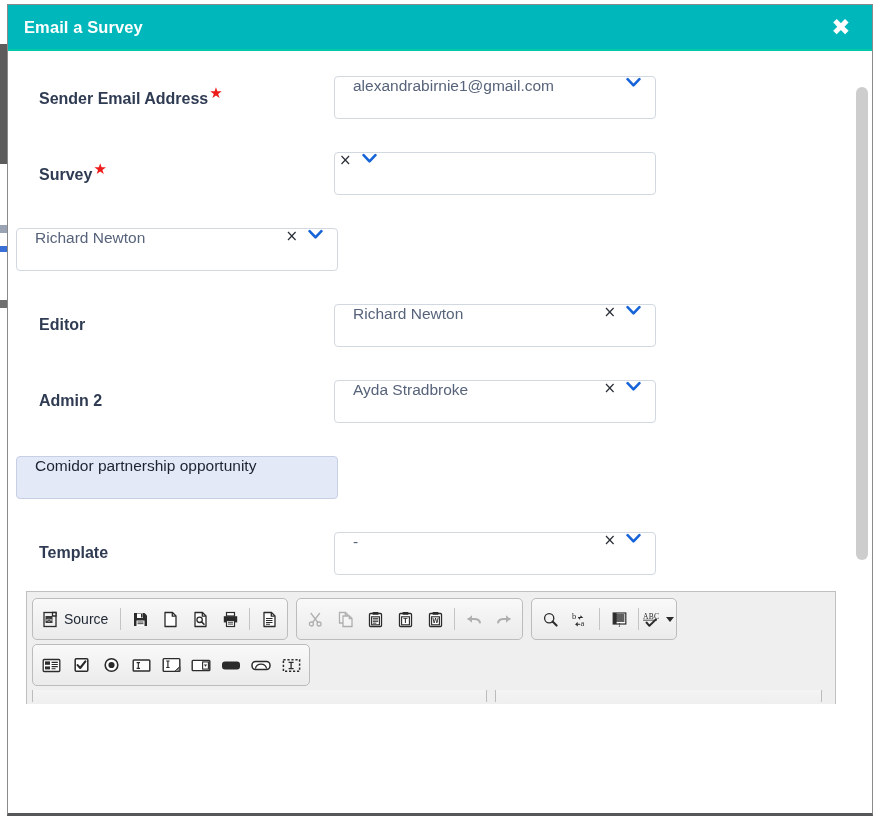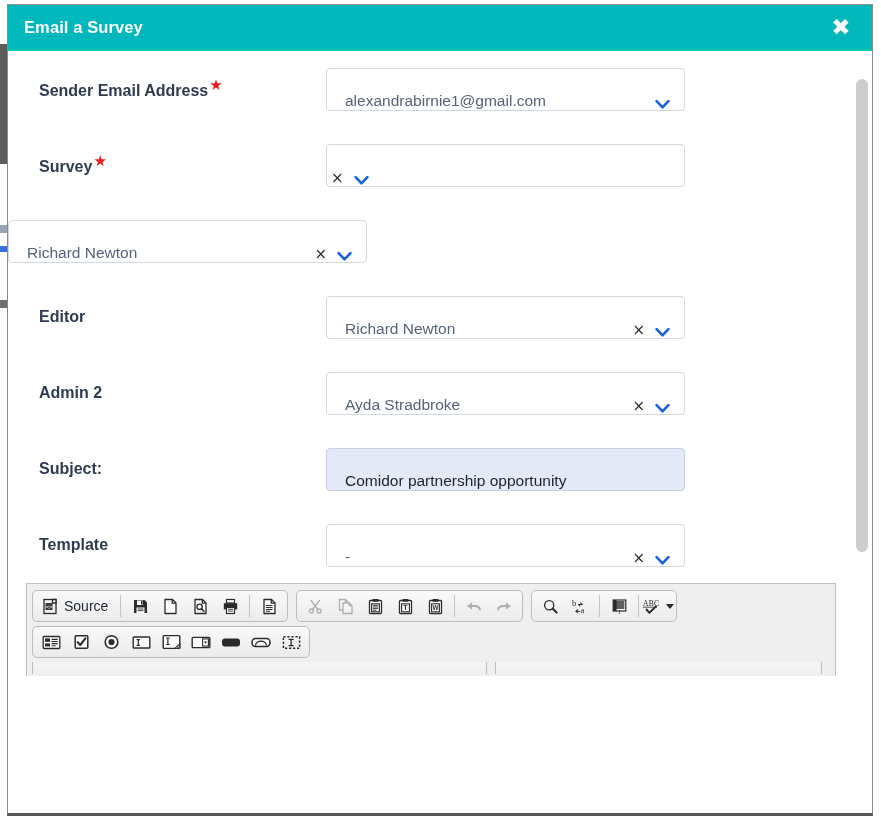--- a/index.html
+++ b/index.html
@@ -34,20 +34,21 @@
   
   #modal {
     position: absolute;
     left: 7px; top: 4px;
     width: 866px; height: 812px;
     background: #ffffff;
     border: 1px solid #8a8a8a;
     border-bottom: 3px solid #555759;
     display: flex; flex-direction: column;
     overflow: hidden;
+    gap: 8px;
   }
 
   
   #titlebar {
     position: relative;
     height: 46px;
     min-height: 46px;
     background: #00b8bc;
     display: flex; align-items: center;
     padding: 0 14px 0 16px;
@@ -123,27 +124,28 @@
     font-size: 15px;
     line-height: 1;
     vertical-align: super;
     margin-left: 1px;
     font-family: "DejaVu Sans", sans-serif;
   }
 
   
   .ctrl {
     position: relative;
-    width: 359px;
+    width: 322px;
     height: 43px;
     background: #ffffff;
     border: 1px solid #d2d8e0;
     border-radius: 4px;
     display: flex;
-    align-items: flex-end;
+    align-items: flex-start;
+    margin-left: 8px;
   }
   .ctrl .val {
     flex: 1;
     padding: 0 0 0 18px;
     font-size: 15.5px;
     color: #57637a;
     white-space: nowrap;
     overflow: hidden;
     text-overflow: ellipsis;
     font-family: "Liberation Sans", sans-serif;
@@ -195,21 +197,21 @@
     margin-bottom: 4px;
   }
   .tb-group {
     display: flex;
     align-items: center;
     border: 1px solid #bcbcbc;
     border-radius: 5px;
     background: linear-gradient(#f9f9f9, #ebebeb);
     padding: 2px 3px;
     margin-right: 8px;
-    height: 32px;
+    height: 42px;
   }
   .tb-btn {
     width: 30px; height: 28px;
     display: flex; align-items: center; justify-content: center;
     border: 1px solid transparent;
     border-radius: 3px;
     cursor: pointer;
     color: #2b2b2b;
   }
   .tb-btn.wide {
@@ -313,21 +315,20 @@
               <div class="val">Ayda Stradbroke</div>
               <span class="clear-x">×</span>
               <span class="chev">
                 <svg width="15" height="11" viewBox="0 0 15 11">
                   <path d="M1.6 2.2 7.5 8.4 13.4 2.2" fill="none" stroke="#1764d8" stroke-width="2.6" stroke-linecap="round" stroke-linejoin="round"></path>
                 </svg>
               </span>
             </div>
           </div>
           <div class="form-row">
-            <div class="lbl"><span>Subject:</span></div>
             <div class="ctrl focused">
               <div class="val">Comidor partnership opportunity</div>
             </div>
           </div>
           <div class="form-row">
             <div class="lbl"><span>Template</span></div>
             <div class="ctrl">
               <div class="val">-</div>
               <span class="clear-x">×</span>
               <span class="chev">

